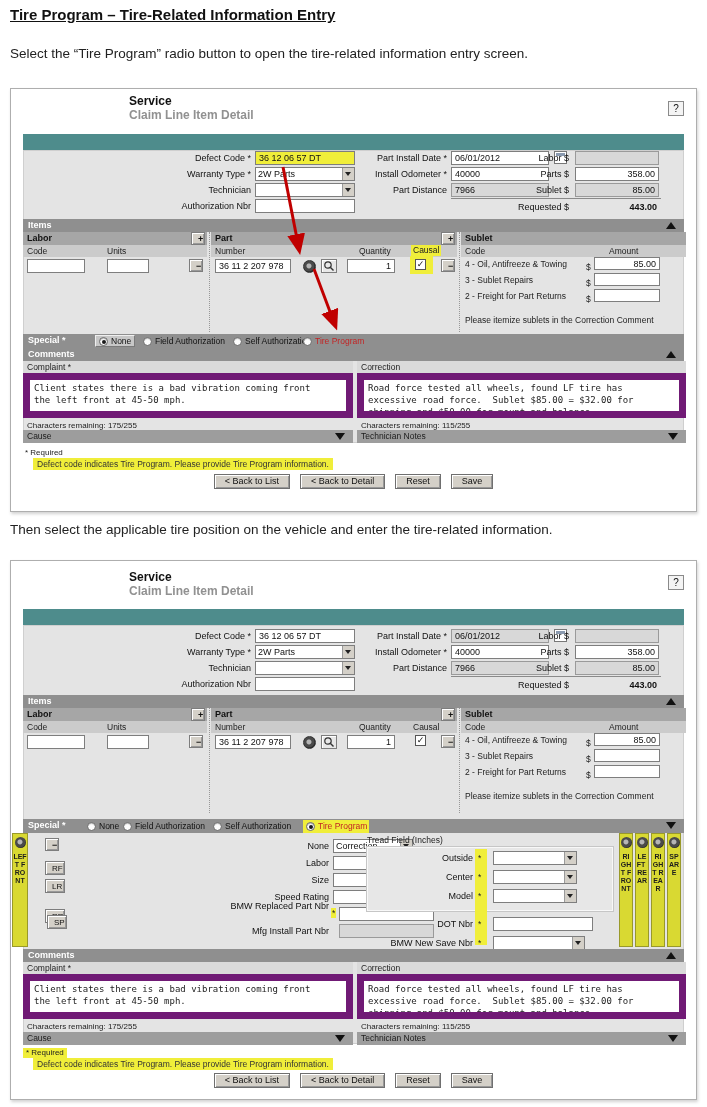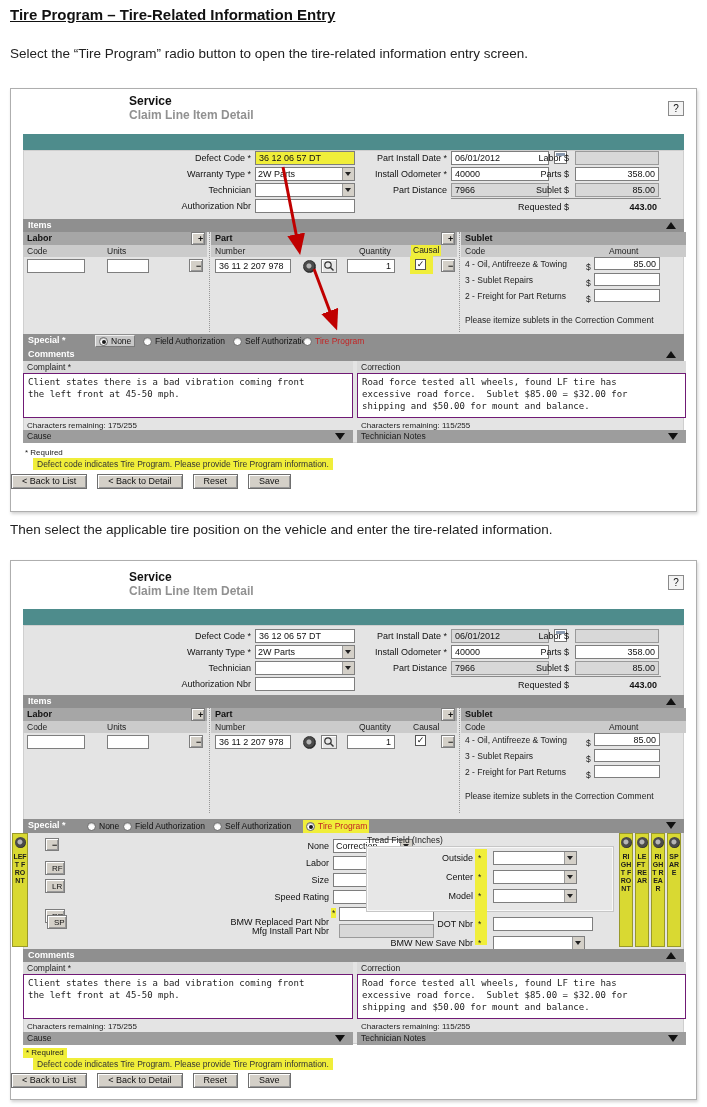--- a/index.html
+++ b/index.html
@@ -38,27 +38,27 @@
   .tri-u{position:absolute;width:0;height:0;border-left:5px solid transparent;border-right:5px solid transparent;border-bottom:7px solid #111;}
   .tri-d{position:absolute;width:0;height:0;border-left:5px solid transparent;border-right:5px solid transparent;border-top:7px solid #111;}
   .tireicon{width:13px;height:13px;border-radius:50%;background:radial-gradient(circle at 45% 45%,#b5b5b5 0 2px,#4a4a4a 3px 5px,#262626 6px);border:1px solid #333;box-sizing:border-box;}
   .abs{position:absolute;}
   .mag{position:absolute;width:16px;height:14px;background:#e8e8e8;border:1px solid #7d7d7d;box-shadow:inset 1px 1px 0 #fff;box-sizing:border-box;padding:0;}
   .cal{position:absolute;width:13px;height:13px;background:#fff;border:1px solid #777;box-sizing:border-box;}
   .cal::before{content:"";position:absolute;left:1px;right:1px;top:1px;height:3px;background:#8a9ab0;}
   .vdot{position:absolute;width:0;border-left:1px dotted #979797;}
   .sep{position:absolute;border-top:1px solid #8a8a8a;}
   .tboxhdr{position:absolute;height:12px;background:#dadada;box-sizing:border-box;}
-  .tbox{position:absolute;background:#fff;border:1px solid #701a75;box-sizing:border-box;padding:2px 4px;overflow:hidden;}
+  .tbox{position:absolute;background:#fff;border:7px solid #701a75;box-sizing:border-box;padding:2px 4px;overflow:hidden;}
   .mono{font-family:"DejaVu Sans Mono",monospace;font-size:9px;line-height:12px;white-space:pre-wrap;color:#222;}
   .small{position:absolute;font-size:8px;color:#222;white-space:nowrap;}
   .causebar{position:absolute;height:13px;background:#9d9d9d;box-sizing:border-box;}
   .causetxt{position:absolute;left:4px;top:1px;font-size:8.5px;color:#1c1c1c;white-space:nowrap;}
   .msg{position:absolute;font-size:8.5px;color:#333;background:#f0ee3a;padding:1px 4px;white-space:nowrap;}
-  .btnrow{position:absolute;left:0;right:0;display:flex;justify-content:flex-start;gap:10px;}
+  .btnrow{position:absolute;left:0;right:0;display:flex;justify-content:center;gap:10px;}
   .pbtn{background:#d4d0c8;border:1px solid #6f6f6f;box-shadow:inset 1px 1px 0 #fff,inset -1px -1px 0 #989898;font-size:9px;padding:1px 10px 2px;color:#111;font-family:inherit;}
   .vtab{position:absolute;background:#d9d932;border:1px solid #99992a;box-sizing:border-box;text-align:center;overflow:hidden;}
   .tire2{display:inline-block;width:11px;height:11px;border-radius:50%;background:radial-gradient(circle at 45% 45%,#b5b5b5 0 2px,#4a4a4a 3px 5px,#262626 6px);margin-top:2px;}
   .vtxt{display:block;white-space:break-spaces;word-break:break-all;font-size:7px;line-height:8px;font-weight:bold;color:#1c1c1c;margin-top:1px;}
   .posbtn{width:20px;height:14px;line-height:12px;font-size:8px;}
   .treadbox{position:absolute;background:#e7e7e7;border:1px solid #f8f8f8;box-shadow:0 0 0 1px #c6c6c6;box-sizing:border-box;}
   .ystrip{position:absolute;background:#f0ee3a;}
   svg.arrows{position:absolute;left:0;top:0;pointer-events:none;z-index:6;}
 </style>
 </head>
@@ -333,21 +333,21 @@
       <i class="ddb"></i>
     </div>
   <div class="lbl" style="left:150px;top:314px;width:168px">Size</div>
   <div class="ddwrap" style="left:322px;top:312px;width:80px">
       <i class="ddb"></i>
     </div>
   <div class="lbl" style="left:150px;top:331px;width:168px">Speed Rating</div>
   <div class="ddwrap" style="left:322px;top:329px;width:80px">
       <i class="ddb"></i>
     </div>
-  <div class="lbl" style="left:150px;top:356px;width:168px">BMW Replaced Part Nbr</div>
+  <div class="lbl" style="left:150px;top:340px;width:168px">BMW Replaced Part Nbr</div>
   <span class="cell hl" style="left:320px;top:347px;padding:0 1px">*</span>
   <div class="inp" style="left:328px;top:346px;width:95px"></div>
   <div class="lbl" style="left:150px;top:365px;width:168px">Mfg Install Part Nbr</div>
   <div class="inp dis" style="left:328px;top:363px;width:95px"></div>
 
   <span class="cell" style="left:356px;top:274px">Tread Field (Inches)</span>
   <div class="treadbox" style="left:356px;top:286px;width:246px;height:64px"></div>
   <div class="ystrip" style="left:464px;top:288px;width:12px;height:96px"></div>
   <div class="lbl" style="left:330px;top:292px;width:132px">Outside</div>
   <span class="cell" style="left:467px;top:292px">*</span>

